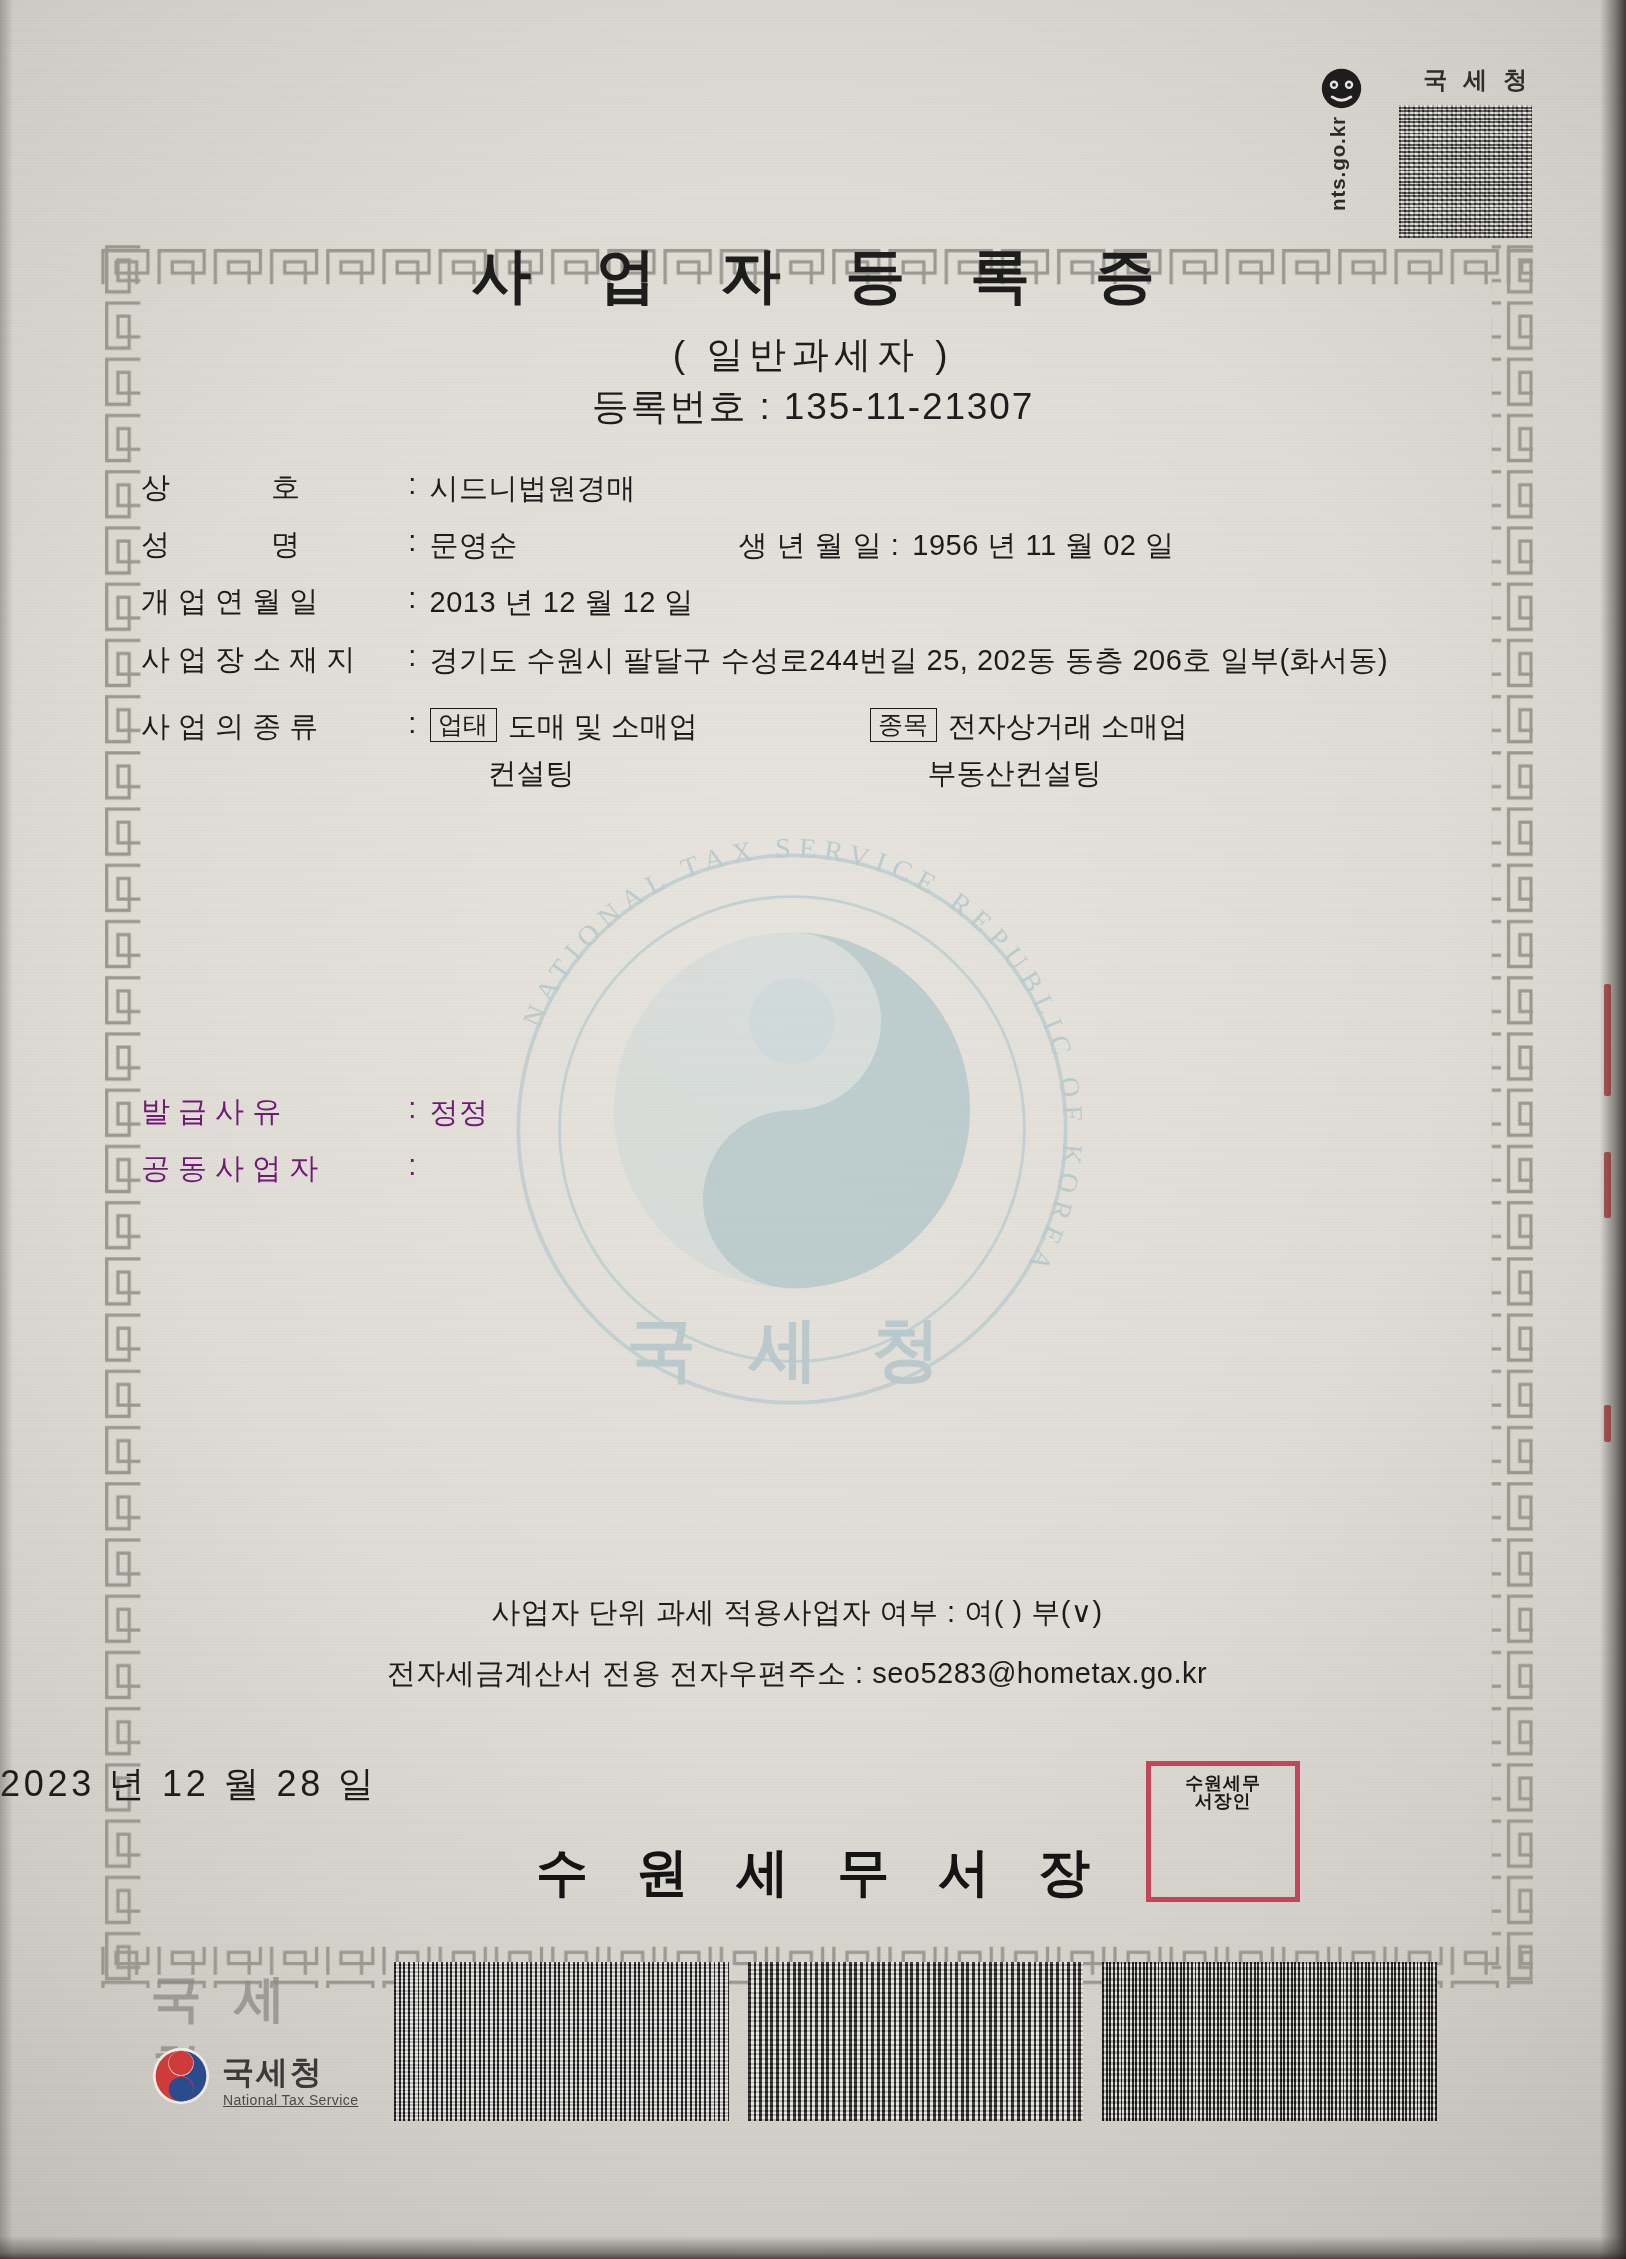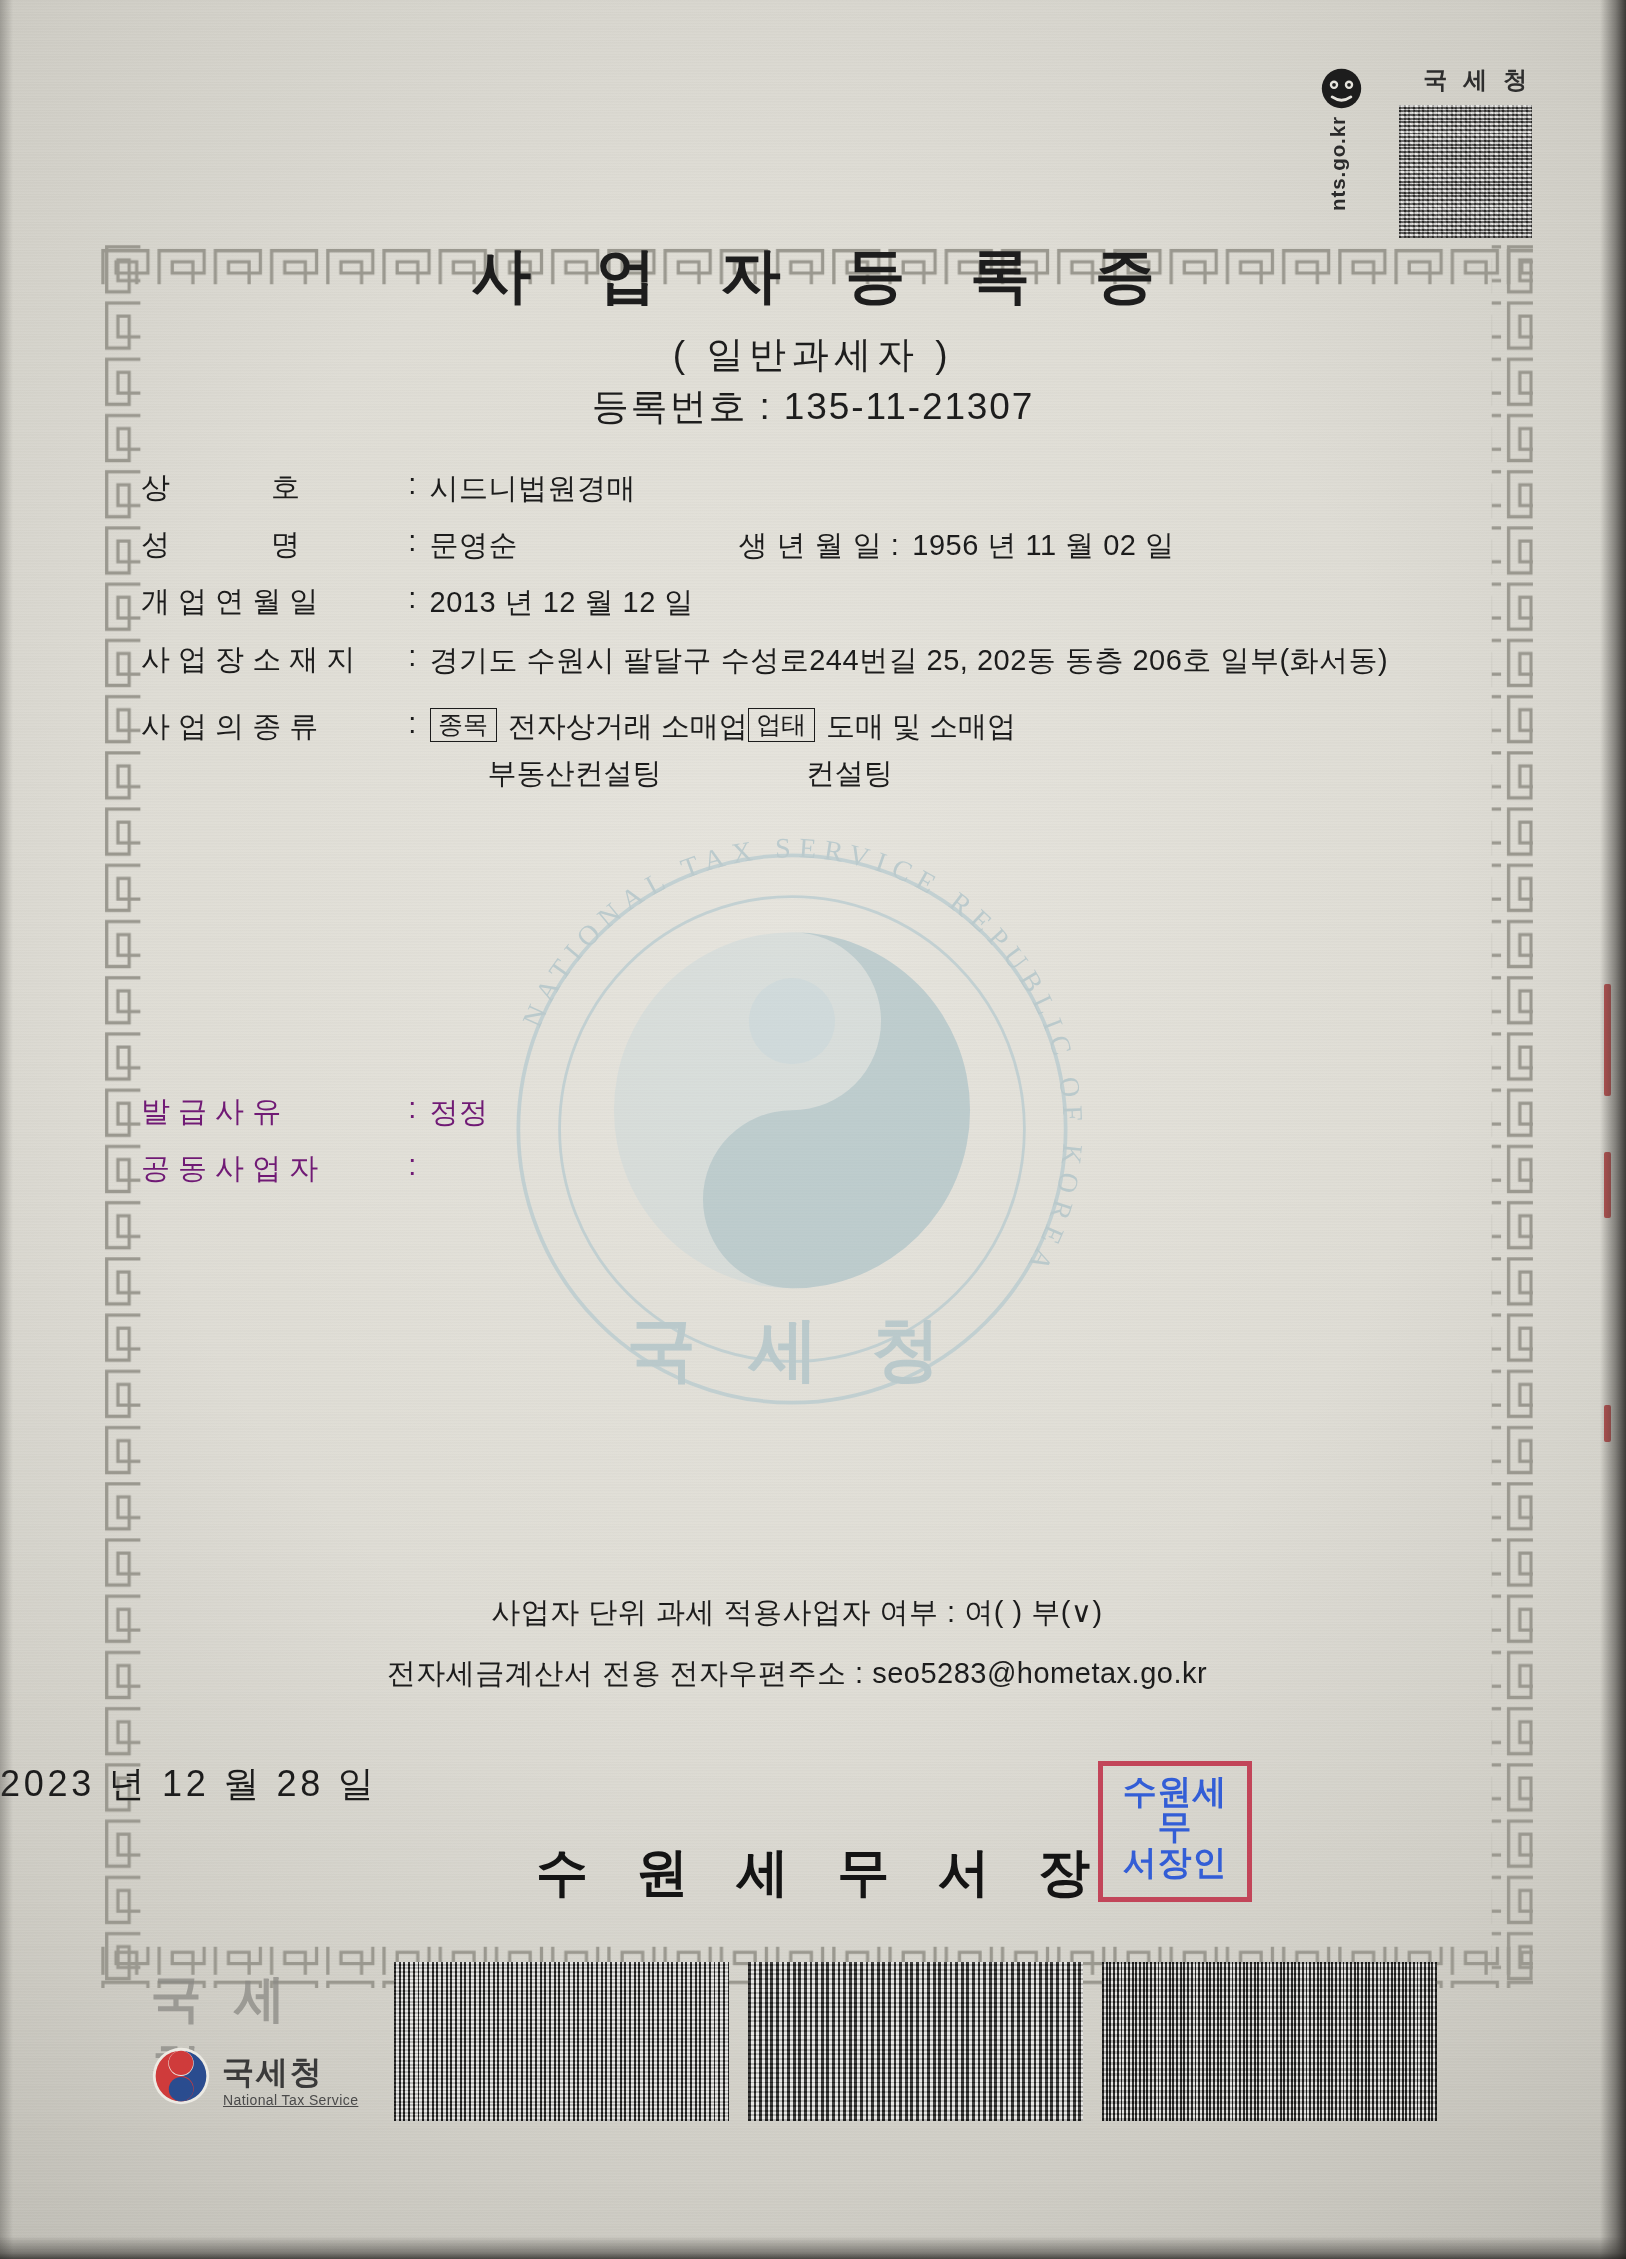--- a/index.html
+++ b/index.html
@@ -275,28 +275,28 @@
     top: 1838px;
     text-align: center;
     font-size: 52px;
     font-weight: 700;
     letter-spacing: 17px;
     text-indent: 17px;
     color: #141414;
   }
   .stamp {
     position: absolute;
-    left: 1098px;
+    left: 1146px;
     top: 1761px;
     width: 154px;
     height: 141px;
     border: 5.6px solid #c0324a;
-    color: #1d4ed8;
+    color: #000000;
     box-sizing: border-box;
-    font-size: 34px;
+    font-size: 18px;
     font-weight: 700;
     line-height: 1.05;
     padding: 7.5px 5.6px;
     text-align: center;
     opacity: 0.88;
     letter-spacing: 0.9px;
   }
   .stamp span { display: block; }
 
   
@@ -475,31 +475,31 @@
       </div>
       <div class="val">경기도 수원시 팔달구 수성로244번길 25, 202동 동층 206호 일부(화서동)</div>
     </div>
 
     <div class="biz-row" style="margin-top:26px;">
       <div class="lbl">
         <span>사 업 의 종 류</span>
         <span class="colon">:</span>
       </div>
       <div class="biz-cols">
+        <div class="biz-col c1">
+          <div>
+            <span class="chip">업태</span><span>도매 및 소매업</span>
+          </div>
+          <div class="biz-sub">컨설팅</div>
+        </div>
         <div class="biz-col c2">
           <div>
             <span class="chip">종목</span><span>전자상거래 소매업</span>
           </div>
           <div class="biz-sub c2">부동산컨설팅</div>
-        </div>
-        <div class="biz-col c1">
-          <div>
-            <span class="chip">업태</span><span>도매 및 소매업</span>
-          </div>
-          <div class="biz-sub">컨설팅</div>
         </div>
       </div>
     </div>
   </div>
 
   <div class="lower-fields">
     <div class="row">
       <div class="lbl">
         <span>발 급 사 유</span>
         <span class="colon">:</span>

